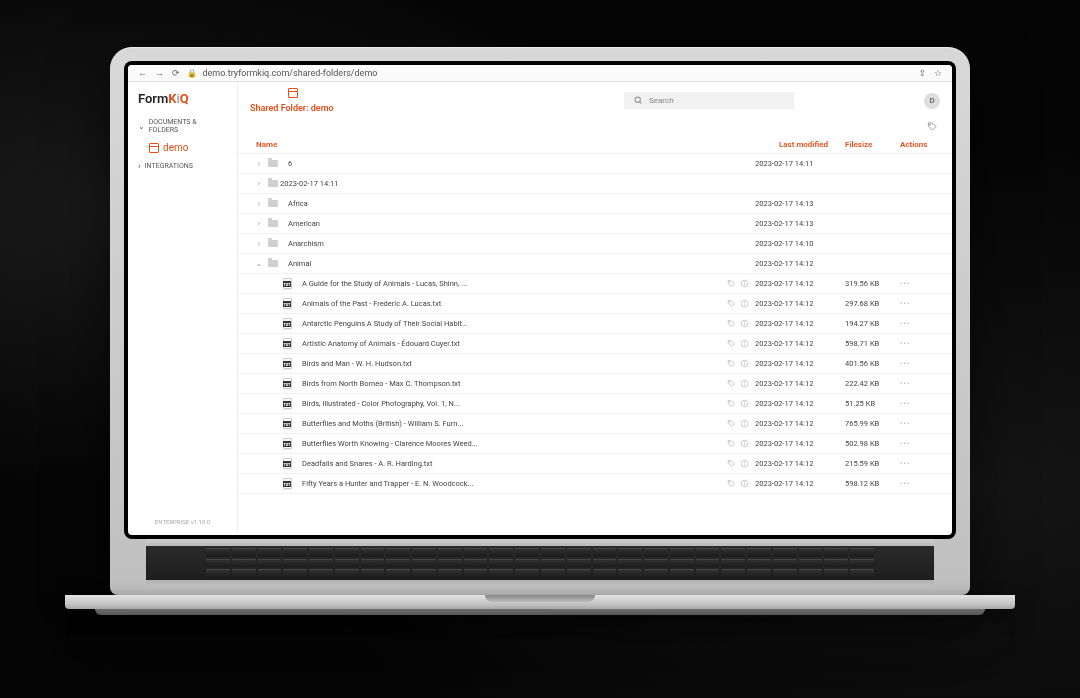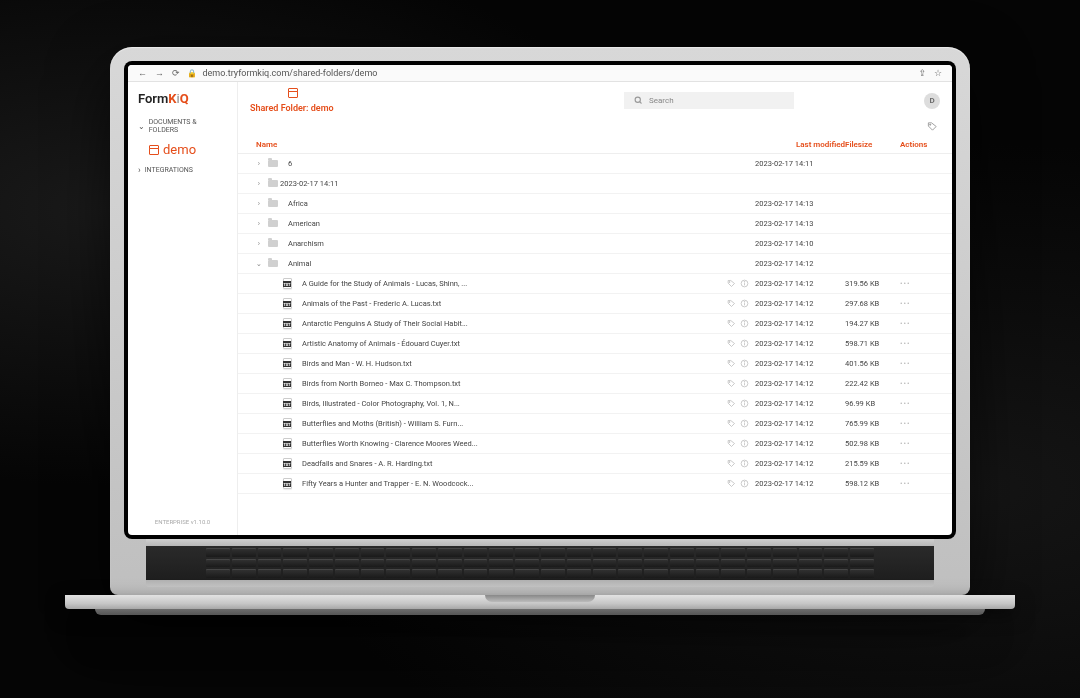--- a/index.html
+++ b/index.html
@@ -154,21 +154,21 @@
     align-items: center;
     gap: 4px;
   }
   .side-section.caret::before { content: "⌄"; font-size: 8px; }
   .side-section.caret-right::before { content: "›"; font-size: 9px; }
   .side-item {
     display: flex;
     align-items: center;
     gap: 5px;
     padding: 4px 10px 4px 20px;
-    font-size: 13px;
+    font-size: 10px;
     color: #e54e1b;
     text-align: center;
   }
   .stack-icon {
     width: 10px; height: 9px;
     position: relative;
   }
   .stack-icon::before, .stack-icon::after {
     content: "";
     position: absolute;
@@ -243,21 +243,21 @@
   .thead {
     display: flex;
     align-items: center;
     padding: 4px 14px;
     border-bottom: 1px solid #eee;
     color: #e54e1b;
     font-size: 8px;
     font-weight: 600;
   }
   .col-name { flex: 1; padding-left: 4px; }
-  .col-mod { width: 90px; text-align: right; padding-left: 7px; }
+  .col-mod { width: 90px; text-align: center; padding-left: 7px; }
   .col-size { width: 55px; text-align: left; }
   .col-act { width: 38px; text-align: left; }
 
   .rows { flex: 1; overflow: hidden; }
   .row {
     display: flex;
     align-items: center;
     padding: 3px 14px;
     border-bottom: 1px solid #f2f2f2;
     font-size: 7.5px;
@@ -577,21 +577,21 @@
                       <path d="M20 12l-8 8-9-9V4h7l10 8z"></path>
                       <circle cx="7" cy="8" r="1.2" fill="#bbb"></circle>
                     </svg>
                     <svg class="svg-info" viewBox="0 0 24 24" fill="none" stroke="#bbb" stroke-width="2">
                       <circle cx="12" cy="12" r="9"></circle>
                       <line x1="12" y1="11" x2="12" y2="17"></line>
                       <circle cx="12" cy="7.5" r="1" fill="#bbb"></circle>
                     </svg>
                   </span>
                   <span class="rmod">2023-02-17 14:12</span>
-                  <span class="rsize">96.99 KB</span>
+                  <span class="rsize">51.25 KB</span>
                   <span class="ract">•••</span>
                 </div>
                 <div class="row">
                   <span class="indent2"></span>
                   <span class="ficon">
                     <span class="file-glyph"></span>
                   </span>
                   <span class="rname">Butterflies and Moths (British) - William S. Furn...</span>
                   <span class="ricons">
                     <svg class="svg-tag" viewBox="0 0 24 24" fill="none" stroke="#bbb" stroke-width="2">

